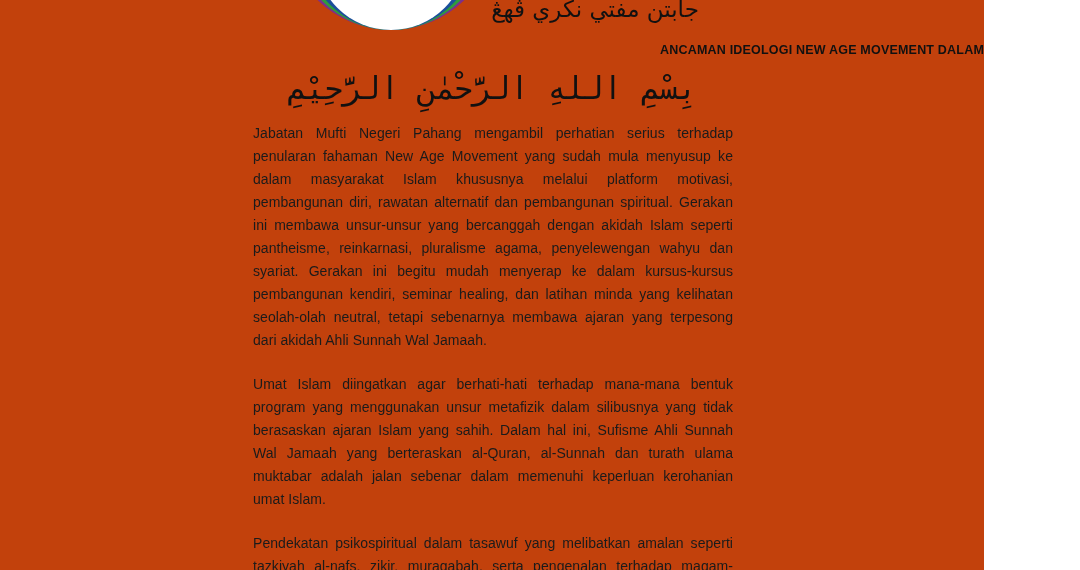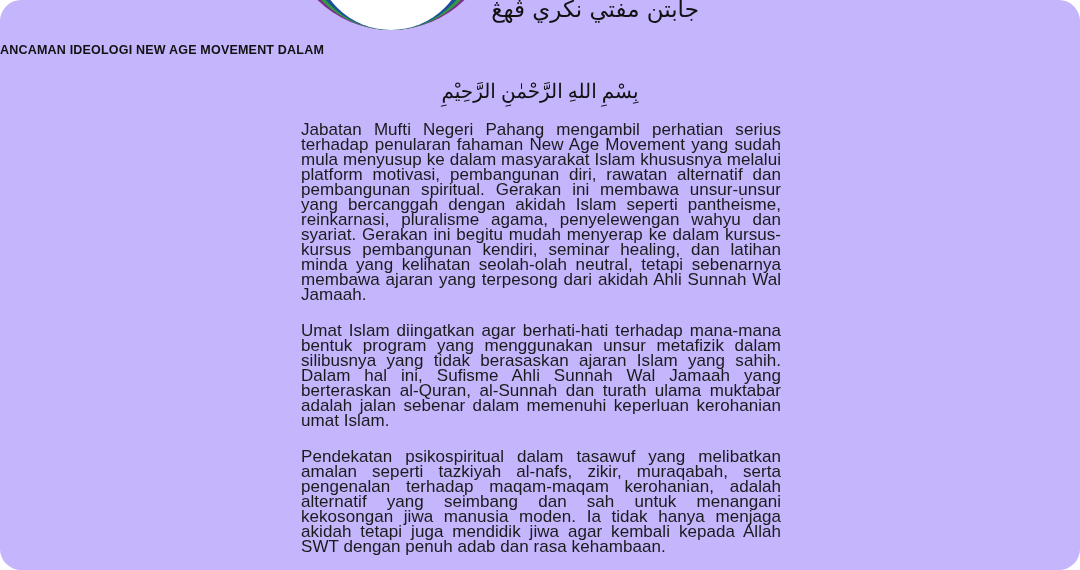--- a/index.html
+++ b/index.html
@@ -9,25 +9,24 @@
   }
   body {
     width: 1080px;
     height: 570px;
     overflow: hidden;
     font-family: "Liberation Sans", sans-serif;
     color: #1a1a1a;
   }
   .page {
     position: relative;
-    width: 1080px;
+    width: 984px;
     height: 570px;
-    background: #c4b5fd;
+    background: #c2410c;
     overflow: hidden;
-    border-radius: 21px;
   }
 
   
   .letterhead {
     position: relative;
     width: 1080px;
     height: 30px;
     overflow: hidden;
   }
   .crest {
@@ -83,50 +82,51 @@
     font-size: 23px;
     line-height: 30px;
     color: #111111;
     direction: rtl;
     white-space: nowrap;
   }
 
   
   .title-block {
     margin-top: 10px;
-    text-align: left;
+    text-align: right;
+    margin-left: 12px;
   }
   .title-line {
     font-size: 12.5px;
     font-weight: bold;
     letter-spacing: 0.2px;
     color: #111111;
     line-height: 20px;
   }
 
   
   .basmalah {
     margin-top: 14px;
     text-align: center;
-    font-family: Liberation Serif, serif;
-    font-size: 20px;
+    font-family: Liberation Mono, monospace;
+    font-size: 31px;
     line-height: 34px;
     color: #111111;
     direction: rtl;
   }
 
   
   .body-wrap {
     width: 480px;
     margin: 14px auto 0 auto;
     padding-left: 2px;
   }
   .para {
-    font-size: 17px;
-    line-height: 15px;
+    font-size: 14px;
+    line-height: 23px;
     text-align: justify;
     color: #1b1b1b;
     margin: 0 0 21px 0;
     letter-spacing: 0.05px;
   }
 </style>
 </head>
 <body>
 
 <div class="page">

